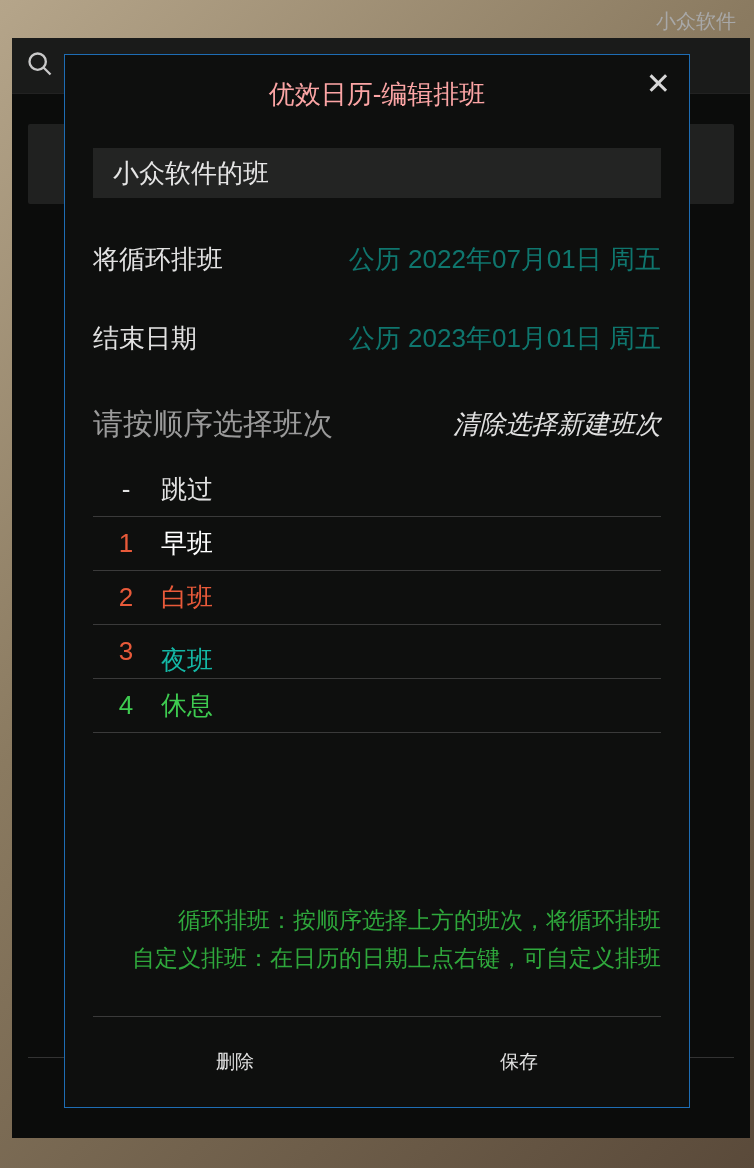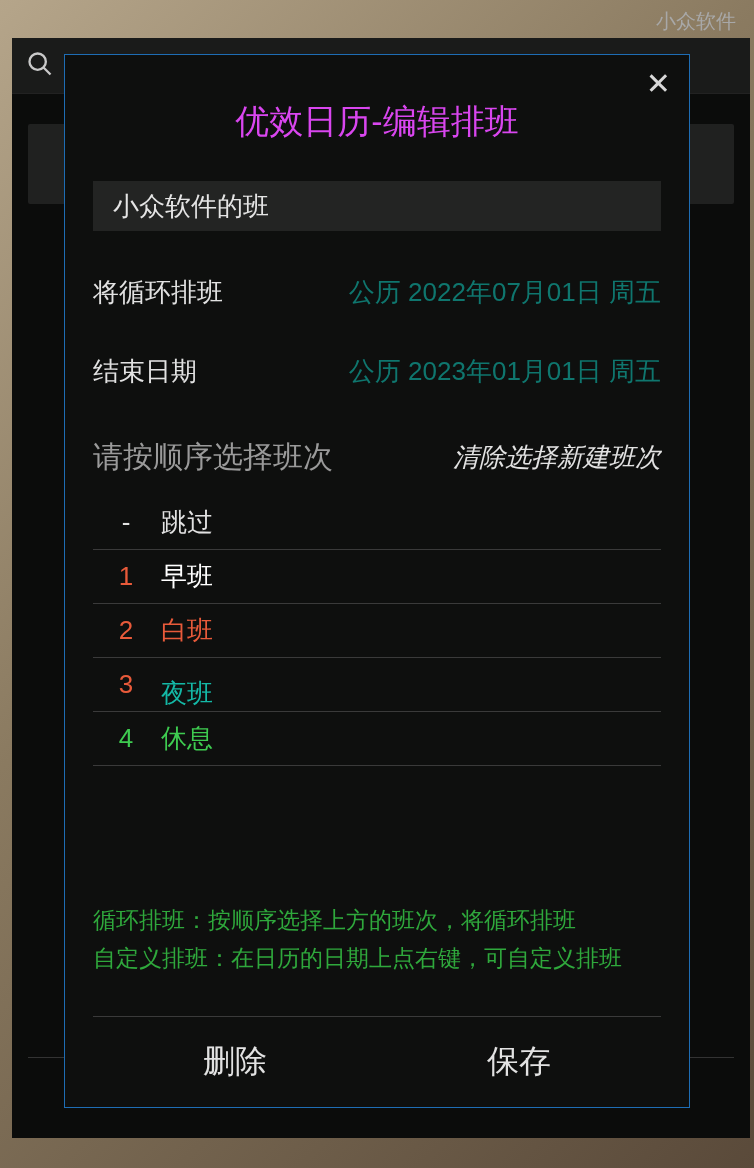--- a/index.html
+++ b/index.html
@@ -99,23 +99,23 @@
     position: absolute;
     top: 14px;
     right: 18px;
     color: #d8d8d8;
     font-size: 30px;
     cursor: pointer;
     line-height: 1;
   }
   .dialog-title {
     text-align: center;
-    color: #d946ef;
-    font-size: 34px;
-    margin-top: 44px;
+    color: #fca5a5;
+    font-size: 26px;
+    margin-top: 22px;
   }
   .name-input {
     margin-top: 36px;
     background: #232423;
     border: none;
     outline: none;
     width: 100%;
     height: 50px;
     padding: 0 20px;
     color: #e5e5e5;
@@ -168,42 +168,42 @@
     width: 46px;
     text-align: center;
     font-size: 26px;
   }
   .shift-name {
     font-size: 26px;
     margin-left: 12px;
   }
   .tips {
     margin-top: auto;
-    text-align: left;
+    text-align: right;
     color: #2fa83c;
     font-size: 23px;
     line-height: 1.65;
     padding-bottom: 10px;
   }
   .dialog-divider {
     height: 1px;
     background: #3a3a3a;
     margin: 28px 0 0 0;
   }
   .dialog-buttons {
     display: flex;
     height: 90px;
   }
   .dialog-btn {
     flex: 1;
     display: flex;
     align-items: center;
     justify-content: center;
     color: #e2e2e2;
-    font-size: 32px;
+    font-size: 19px;
     cursor: pointer;
   }
 </style>
 </head>
 <body>
 
 <div class="bg-layer"></div>
 
 <div class="watermark">小众软件</div>
 

